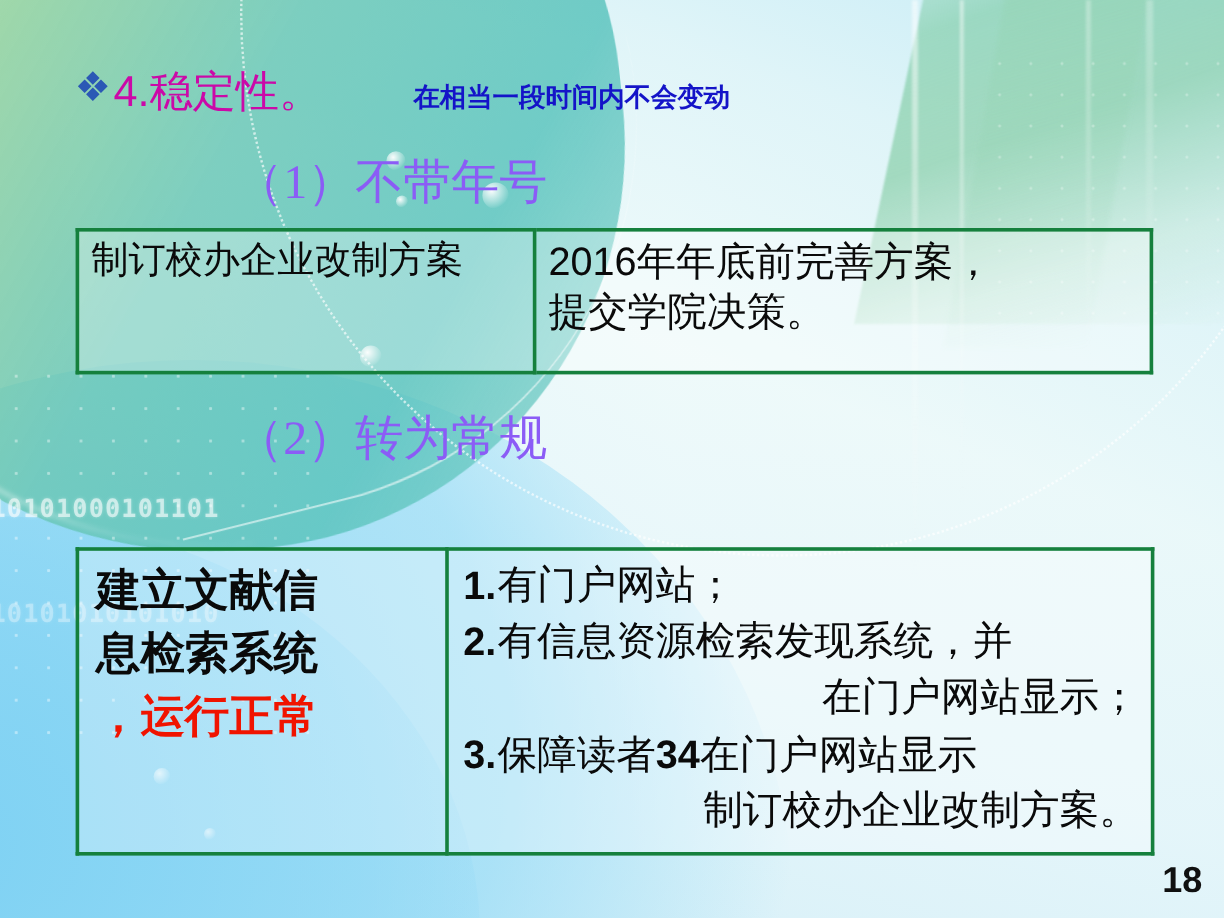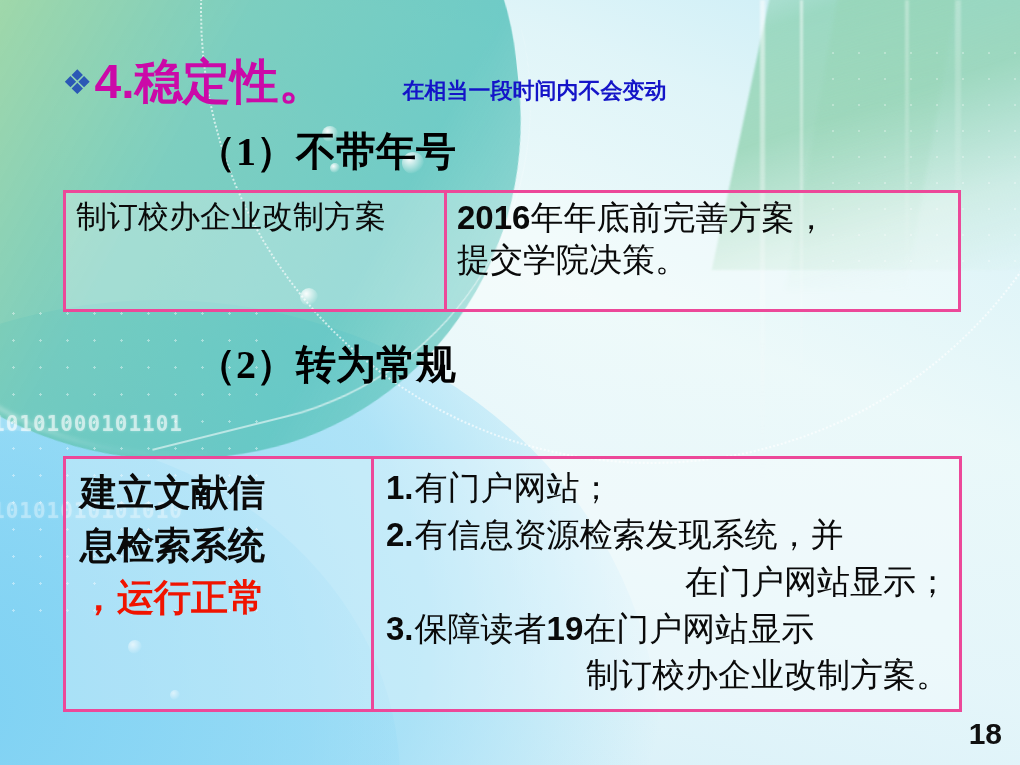--- a/index.html
+++ b/index.html
@@ -159,67 +159,67 @@
   .bullet-icon {
     color: #2B58B5;
     font-size: 34px;
     line-height: 1;
     margin-right: 2px;
     position: relative;
     top: -4px;
   }
   .title-main {
     color: #CB09A8;
-    font-size: 48px;
-    font-weight: bold;
+    font-size: 36px;
+    font-weight: normal;
     line-height: 1;
     font-family: "Liberation Sans", "DejaVu Sans", sans-serif;
     letter-spacing: 0px;
   }
   .title-note {
     color: #1414C8;
     font-size: 22px;
     font-weight: bold;
     font-family: "Liberation Sans", "DejaVu Sans", sans-serif;
     margin-left: 76px;
     white-space: nowrap;
   }
 
   .subhead {
     position: absolute;
-    color: #000000;
+    color: #8b5cf6;
     font-size: 40px;
-    font-weight: bold;
+    font-weight: normal;
     font-family: "Liberation Serif", "DejaVu Serif", serif;
     white-space: nowrap;
   }
   .subhead-1 { left: 196px; top: 124px; }
   .subhead-2 { left: 196px; top: 337px; }
 
   table.slide-table {
     position: absolute;
     border-collapse: collapse;
     table-layout: fixed;
     background: rgba(255,255,255,0.0);
   }
   table.slide-table td {
-    border: 3px solid #ec4899;
+    border: 3px solid #15803d;
     vertical-align: top;
     padding: 4px 8px 6px 10px;
     font-family: "Liberation Serif", "DejaVu Serif", serif;
     color: #0A0A0A;
     background: rgba(255,255,255,0.30);
   }
 
   
   #table-one { left: 63px; top: 190px; width: 898px; }
   #table-one td { height: 106px; }
   #table-one td.c1 { width: 360px; font-size: 31px; line-height: 1.28; }
   #table-one td.c2 { font-size: 33px; line-height: 1.28; font-weight: 500; }
-  #table-one td.c2 .yr { font-weight: bold; font-family: "Liberation Sans", "DejaVu Sans", sans-serif; }
+  #table-one td.c2 .yr { font-weight: normal; font-family: "Liberation Sans", "DejaVu Sans", sans-serif; }
 
   
   #table-two { left: 63px; top: 412px; width: 899px; margin-top: 44px; }
   #table-two td.c1 {
     width: 285px;
     font-size: 37px;
     line-height: 1.42;
     font-weight: bold;
     padding: 8px 6px 6px 14px;
   }
@@ -329,21 +329,21 @@
           </div>
 
           <div class="li-row">
             <span class="li-num">2.</span>
             <span class="li-txt">有信息资源检索发现系统，并</span>
           </div>
           <div class="li-cont">在门户网站显示；</div>
 
           <div class="li-row">
             <span class="li-num">3.</span>
-            <span class="li-txt"><span>保障读者</span><span class="b">19</span><span>在门户网站显示</span></span>
+            <span class="li-txt"><span>保障读者</span><span class="b">34</span><span>在门户网站显示</span></span>
           </div>
           <div class="li-cont">制订校办企业改制方案。</div>
 
         </td>
       </tr>
     </tbody>
       </table>
 
     <div id="page-number">18</div>
 

